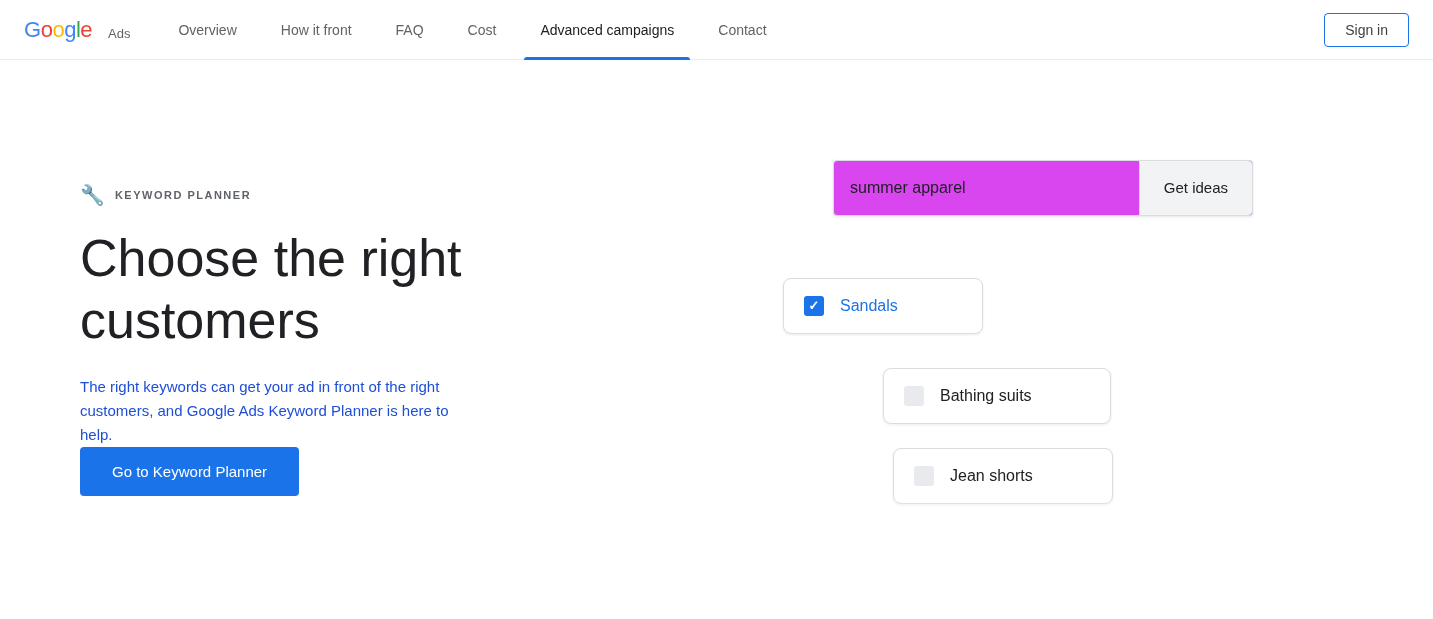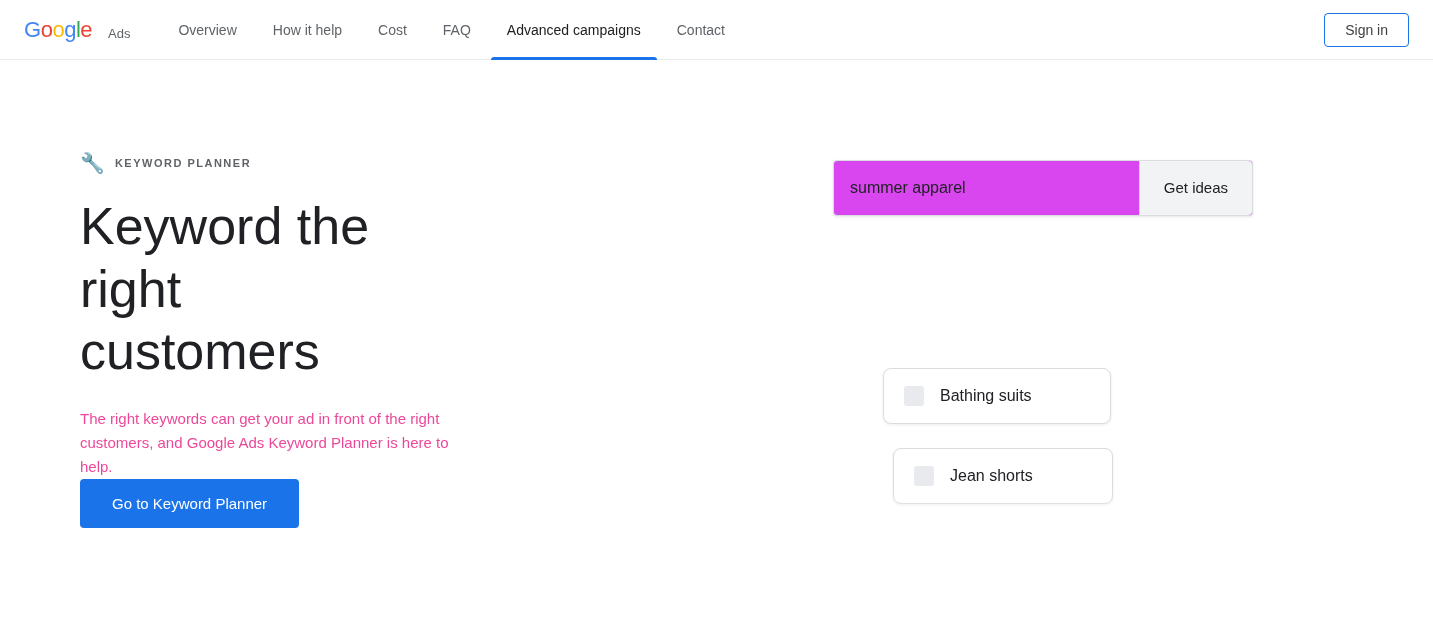--- a/index.html
+++ b/index.html
@@ -36,21 +36,21 @@
       font-size: 13px;
       color: #5f6368;
       font-weight: 400;
       margin-left: 10px;
       align-self: flex-end;
       margin-bottom: 2px;
     }
     .nav-links {
       display: flex;
       align-items: center;
-      gap: 4px;
+      gap: 12px;
       flex: 1;
     }
     .nav-link {
       padding: 0 16px;
       height: 60px;
       display: flex;
       align-items: center;
       font-size: 14px;
       color: #5f6368;
       text-decoration: none;
@@ -119,21 +119,21 @@
       font-size: 52px;
       font-weight: 400;
       line-height: 1.2;
       color: #202124;
       margin-bottom: 24px;
       max-width: 400px;
     }
     .hero-description {
       font-size: 15px;
       line-height: 1.6;
-      color: #ec4899;
+      color: #1d4ed8;
       max-width: 380px;
     }
     .cta-button {
       background: #1a73e8;
       color: #fff;
       border: none;
       padding: 16px 32px;
       border-radius: 4px;
       font-size: 15px;
       font-weight: 500;
@@ -286,27 +286,27 @@
         <span class="g-red">e</span>
     </span>
     <span class="ads-text">Ads</span>
   </a>
 
   <div class="nav-links">
     <a class="nav-link" href="#">
       <span>Overview</span>
     </a>
     <a class="nav-link" href="#">
-      <span>How it help</span>
+      <span>How it front</span>
+    </a>
+    <a class="nav-link" href="#">
+      <span>FAQ</span>
     </a>
     <a class="nav-link" href="#">
       <span>Cost</span>
-    </a>
-    <a class="nav-link" href="#">
-      <span>FAQ</span>
     </a>
     <a class="nav-link active" href="#">
       <span>Advanced campaigns</span>
     </a>
     <a class="nav-link" href="#">
       <span>Contact</span>
     </a>
   </div>
 
   <button class="sign-in-btn">Sign in</button>
@@ -314,37 +314,41 @@
 
 <main class="main">
 
   <div class="left-content">
     <div class="section-label">
       <span class="wrench-icon">🔧</span>
       <span class="section-label-text">KEYWORD PLANNER</span>
     </div>
 
     <h1 class="hero-title">
-      <span>Keyword the right</span><br>
+      <span>Choose the right</span><br>
       <span>customers</span>
     </h1>
 
     <p class="hero-description">The right keywords can get your ad in front of the right customers, and Google Ads Keyword Planner is here to help.</p>
 
     <button class="cta-button">Go to Keyword Planner</button>
   </div>
 
   <div class="right-content">
     <div class="illustration-container">
 
       <div class="search-card">
         <span class="search-input-display">summer apparel</span>
         <button class="get-ideas-btn">Get ideas</button>
       </div>
 
+      <div class="keyword-card sandals">
+        <div class="checkbox-checked"></div>
+        <span class="keyword-text sandals-text">Sandals</span>
+      </div>
 
       <div class="keyword-card bathing">
         <div class="checkbox-unchecked"></div>
         <span class="keyword-text">Bathing suits</span>
       </div>
 
       <div class="keyword-card jean">
         <div class="checkbox-unchecked"></div>
         <span class="keyword-text">Jean shorts</span>
       </div>

